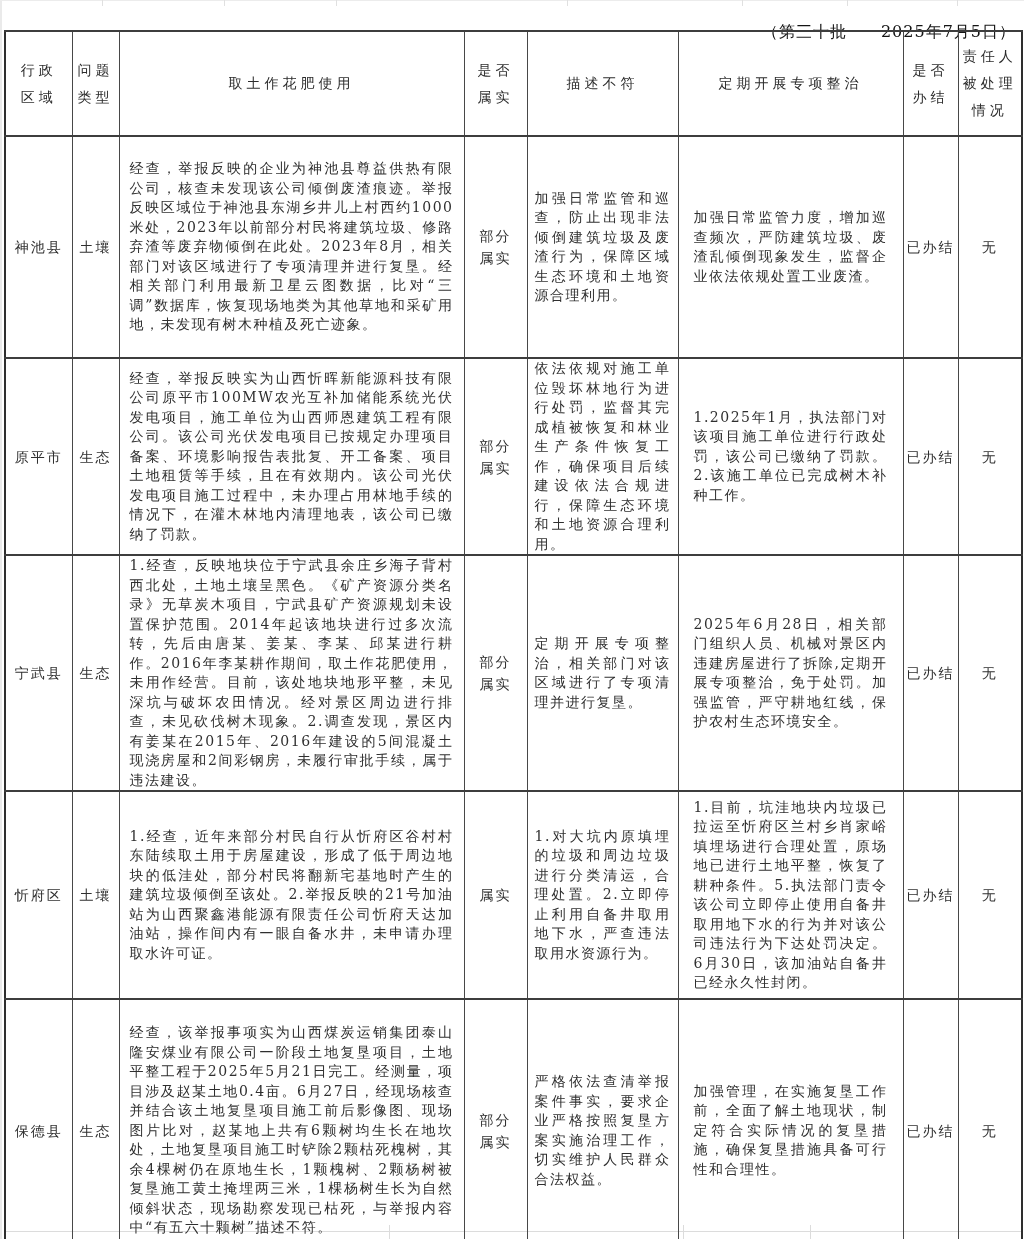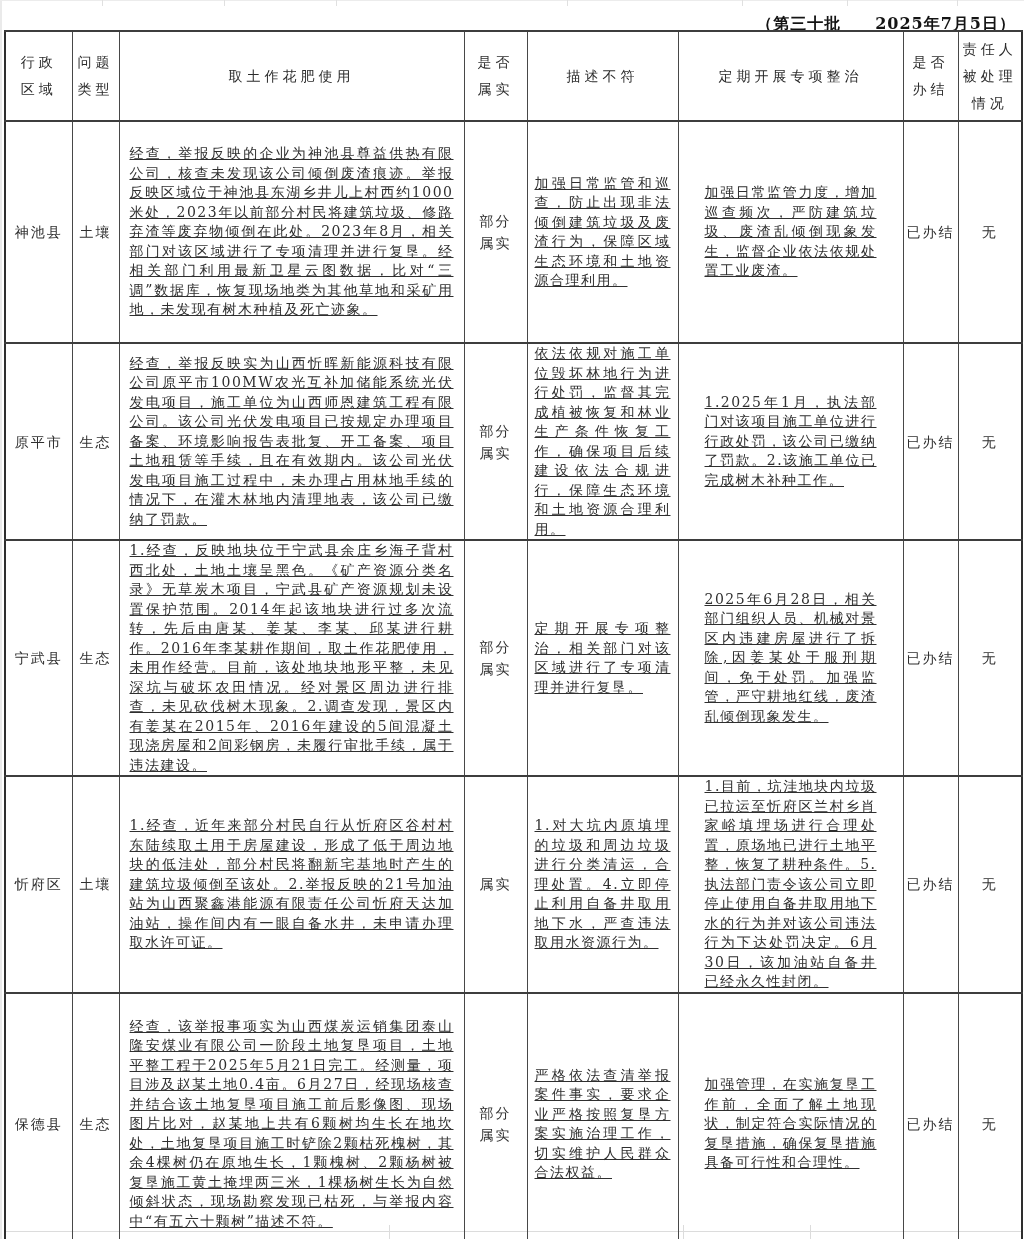--- a/index.html
+++ b/index.html
@@ -12,42 +12,42 @@
     color:#2f2f2f;
   }
   
   .left-edge{position:absolute;left:0;top:0;width:2px;height:1239px;background:#eaeaea;}
   .top-hairline{position:absolute;left:0;top:0;width:1024px;height:1px;background:#ececec;}
   .top-tick{position:absolute;top:0;width:1px;height:6px;background:#e0e0e0;}
   .bottom-hairline{position:absolute;left:4px;top:1231px;width:1017px;height:1px;background:#dcdcdc;}
   .bottom-tick{position:absolute;top:1225px;width:1px;height:14px;background:#dcdcdc;}
 
   .doc-title{
-    position:absolute;top:13px;right:8px;
+    position:absolute;top:21px;right:8px;
     font-size:16px;line-height:22px;color:#141414;
-    letter-spacing:1px;white-space:pre;font-weight:bold;
+    letter-spacing:1px;white-space:pre;
   }
 
   table.report{
     position:absolute;left:4px;top:30px;
     width:1017px;
     table-layout:fixed;
     border-collapse:collapse;
     border:2px solid #2e2e2e;
   }
   .report th,.report td{
     border-left:1px solid #484848;
     border-right:1px solid #484848;
     border-top:2px solid #3d3d3d;
     border-bottom:2px solid #3d3d3d;
     vertical-align:middle;
     overflow:hidden;
     box-sizing:border-box;
   }
-  .report thead tr{height:90px;}
+  .report thead tr{height:105px;}
   .report tbody tr.r1{height:222px;}
   .report tbody tr.r2{height:190px;}
   .report tbody tr.r3{height:222px;}
   .report tbody tr.r4{height:208px;}
   .report tbody tr.r5{height:263px;}
 
   .report th{
     font-weight:normal;
     font-size:14px;
     letter-spacing:4px;
@@ -66,24 +66,23 @@
     color:#2f2f2f;
   }
   .c-para{
     text-align:justify;
     text-justify:inter-ideograph;
     font-size:14px;
     letter-spacing:1.5px;
     line-height:19.5px;
     color:#2f2f2f;
     padding:0 10px;
-    text-decoration:underline;
   }
   .c-goal{padding:0 7px;}
-  .c-handle{padding:0 26px;}
+  .c-handle{padding:0 15px;}
 </style>
 </head>
 <body>
 
 <div class="page">
 
   <div class="left-edge"></div>
   <div class="top-hairline"></div>
   <div class="top-tick" style="left:102px;"></div>
   <div class="top-tick" style="left:224px;"></div>
@@ -151,30 +150,30 @@
         <td class="c-center">已办结</td>
         <td class="c-center">无</td>
       </tr>
       <tr class="r3">
         <td class="c-center">宁武县</td>
         <td class="c-center">生态</td>
         <td class="c-para">1.经查，反映地块位于宁武县余庄乡海子背村西北处，土地土壤呈黑色。《矿产资源分类名录》无草炭木项目，宁武县矿产资源规划未设置保护范围。2014年起该地块进行过多次流转，先后由唐某、姜某、李某、邱某进行耕作。2016年李某耕作期间，取土作花肥使用，未用作经营。目前，该处地块地形平整，未见深坑与破坏农田情况。经对景区周边进行排查，未见砍伐树木现象。2.调查发现，景区内有姜某在2015年、2016年建设的5间混凝土现浇房屋和2间彩钢房，未履行审批手续，属于违法建设。</td>
         <td class="c-center">部分
 属实</td>
         <td class="c-para c-goal">定期开展专项整治，相关部门对该区域进行了专项清理并进行复垦。</td>
-        <td class="c-para c-handle">2025年6月28日，相关部门组织人员、机械对景区内违建房屋进行了拆除,因姜某处于服刑期间，免于处罚。加强监管，严守耕地红线，废渣乱倾倒现象发生。</td>
+        <td class="c-para c-handle">2025年6月28日，相关部门组织人员、机械对景区内违建房屋进行了拆除,定期开展专项整治，免于处罚。加强监管，严守耕地红线，保护农村生态环境安全。</td>
         <td class="c-center">已办结</td>
         <td class="c-center">无</td>
       </tr>
       <tr class="r4">
         <td class="c-center">忻府区</td>
         <td class="c-center">土壤</td>
         <td class="c-para">1.经查，近年来部分村民自行从忻府区谷村村东陆续取土用于房屋建设，形成了低于周边地块的低洼处，部分村民将翻新宅基地时产生的建筑垃圾倾倒至该处。2.举报反映的21号加油站为山西聚鑫港能源有限责任公司忻府天达加油站，操作间内有一眼自备水井，未申请办理取水许可证。</td>
         <td class="c-center">属实</td>
-        <td class="c-para c-goal">1.对大坑内原填埋的垃圾和周边垃圾进行分类清运，合理处置。4.立即停止利用自备井取用地下水，严查违法取用水资源行为。</td>
+        <td class="c-para c-goal">1.对大坑内原填埋的垃圾和周边垃圾进行分类清运，合理处置。2.立即停止利用自备井取用地下水，严查违法取用水资源行为。</td>
         <td class="c-para c-handle">1.目前，坑洼地块内垃圾已拉运至忻府区兰村乡肖家峪填埋场进行合理处置，原场地已进行土地平整，恢复了耕种条件。5.执法部门责令该公司立即停止使用自备井取用地下水的行为并对该公司违法行为下达处罚决定。6月30日，该加油站自备井已经永久性封闭。</td>
         <td class="c-center">已办结</td>
         <td class="c-center">无</td>
       </tr>
       <tr class="r5">
         <td class="c-center">保德县</td>
         <td class="c-center">生态</td>
         <td class="c-para">经查，该举报事项实为山西煤炭运销集团泰山隆安煤业有限公司一阶段土地复垦项目，土地平整工程于2025年5月21日完工。经测量，项目涉及赵某土地0.4亩。6月27日，经现场核查并结合该土地复垦项目施工前后影像图、现场图片比对，赵某地上共有6颗树均生长在地坎处，土地复垦项目施工时铲除2颗枯死槐树，其余4棵树仍在原地生长，1颗槐树、2颗杨树被复垦施工黄土掩埋两三米，1棵杨树生长为自然倾斜状态，现场勘察发现已枯死，与举报内容中“有五六十颗树”描述不符。</td>
         <td class="c-center">部分
 属实</td>

